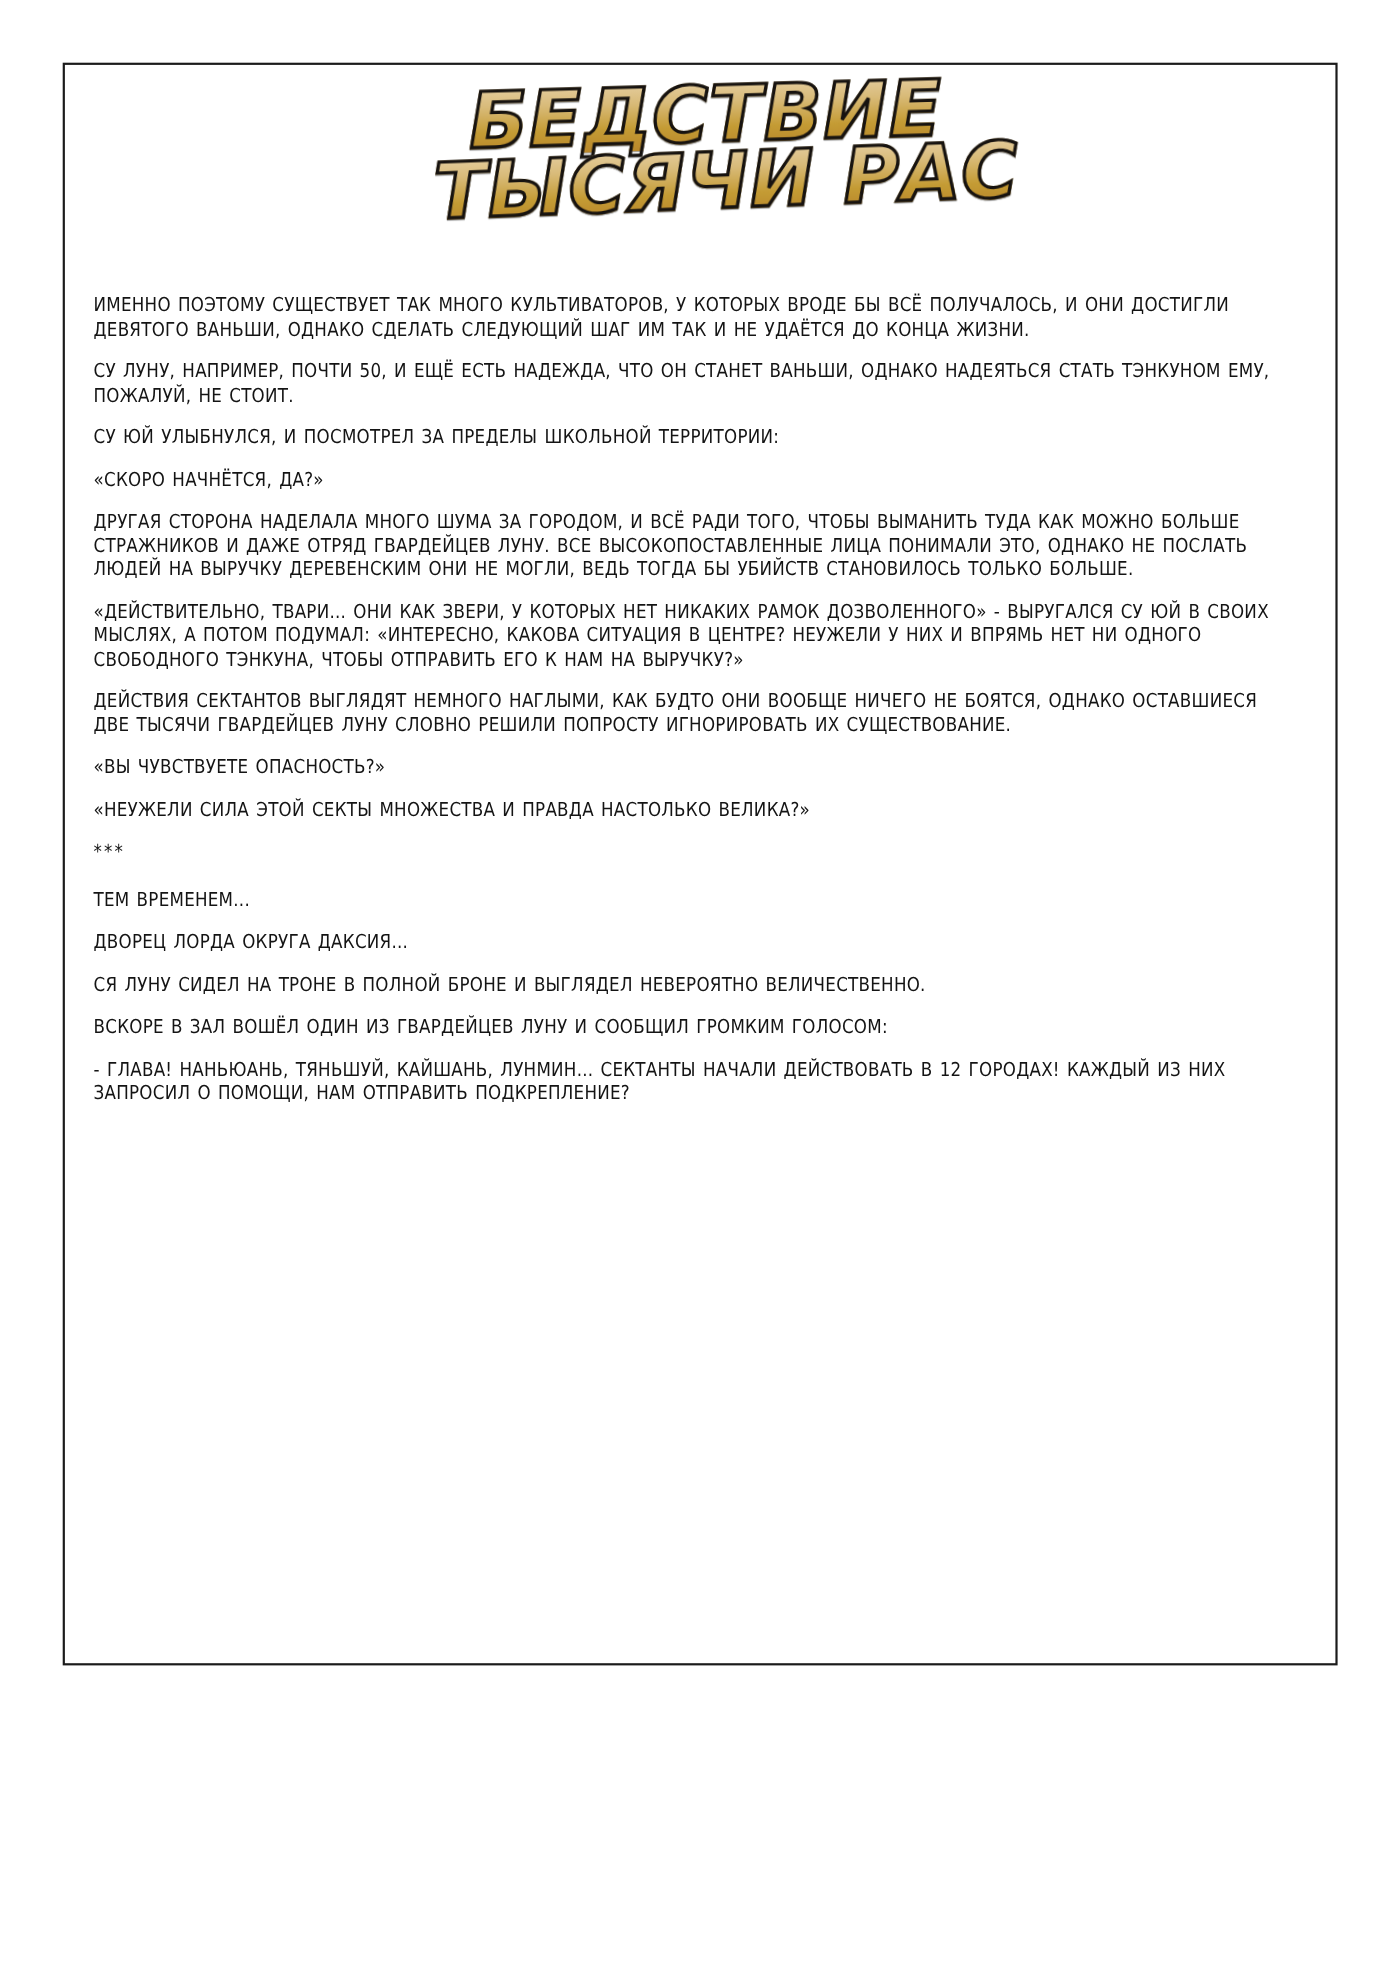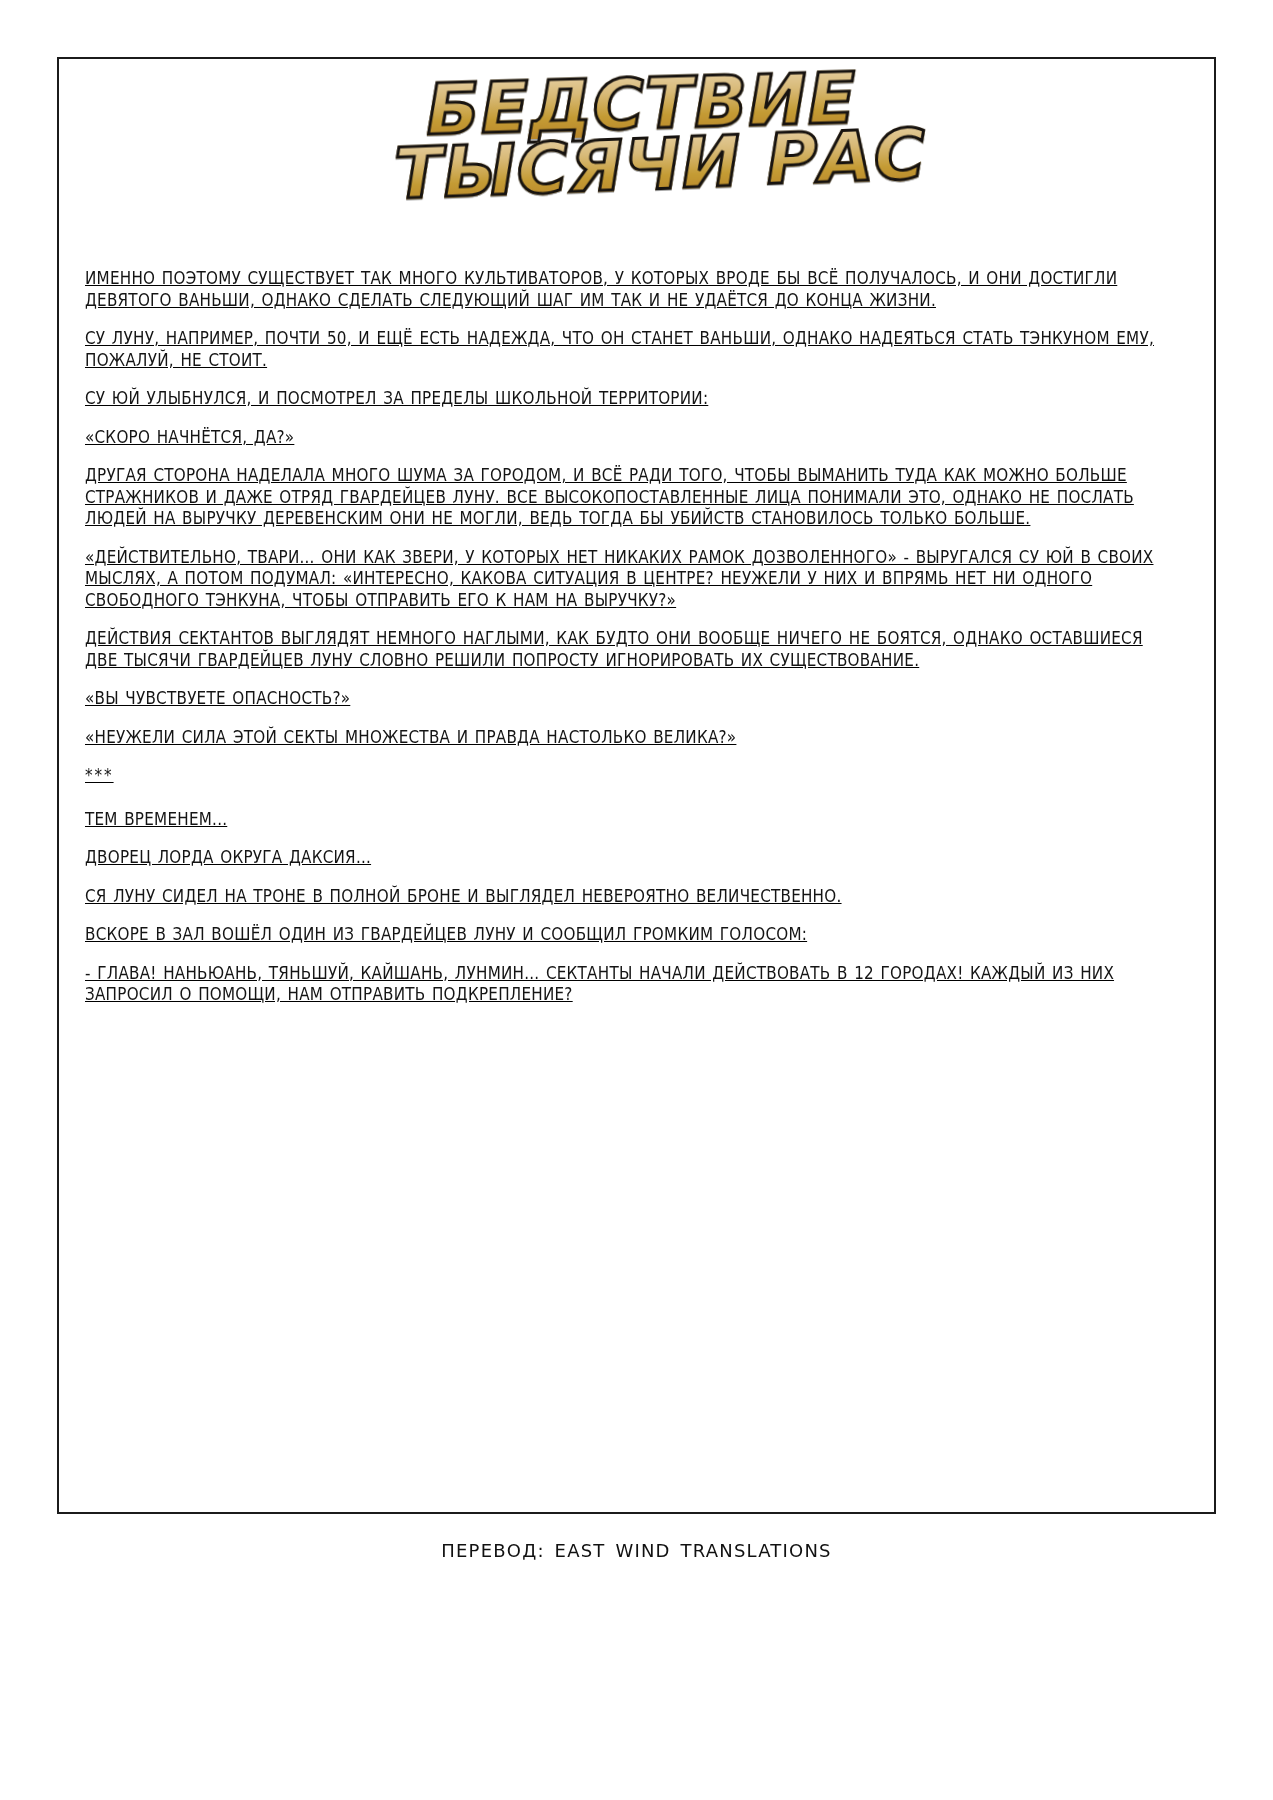--- a/index.html
+++ b/index.html
@@ -78,21 +78,20 @@
     margin-top: -4px;
     margin-left: 48px;
   }
 
   
   .content {
     position: absolute;
     left: 85px;
     top: 268px;
     width: 1105px;
-    text-decoration: underline;
   }
 
   .para {
     font-family: "DejaVu Sans", sans-serif;
     font-size: 17.4px;
     line-height: 21.5px;
     letter-spacing: 0.25px;
     color: #141414;
     text-transform: uppercase;
     margin: 0 0 17px 0;
@@ -149,17 +148,14 @@
     <p class="para">«Вы чувствуете опасность?»</p>
     <p class="para">«Неужели сила этой секты множества и правда настолько велика?»</p>
     <p class="para stars">***</p>
     <p class="para">Тем временем...</p>
     <p class="para">Дворец лорда округа Даксия...</p>
     <p class="para">Ся Луну сидел на троне в полной броне и выглядел невероятно величественно.</p>
     <p class="para">Вскоре в зал вошёл один из гвардейцев Луну и сообщил громким голосом:</p>
     <p class="para">- Глава! Наньюань, Тяньшуй, Кайшань, Лунмин... Сектанты начали действовать в 12 городах! Каждый из них запросил о помощи, нам отправить подкрепление?</p>
   </div>
 
-  <div class="footer">
-    <span class="footer-text">Перевод: East Wind Translations</span>
-  </div>
 
 </div>
 
 </body></html>

